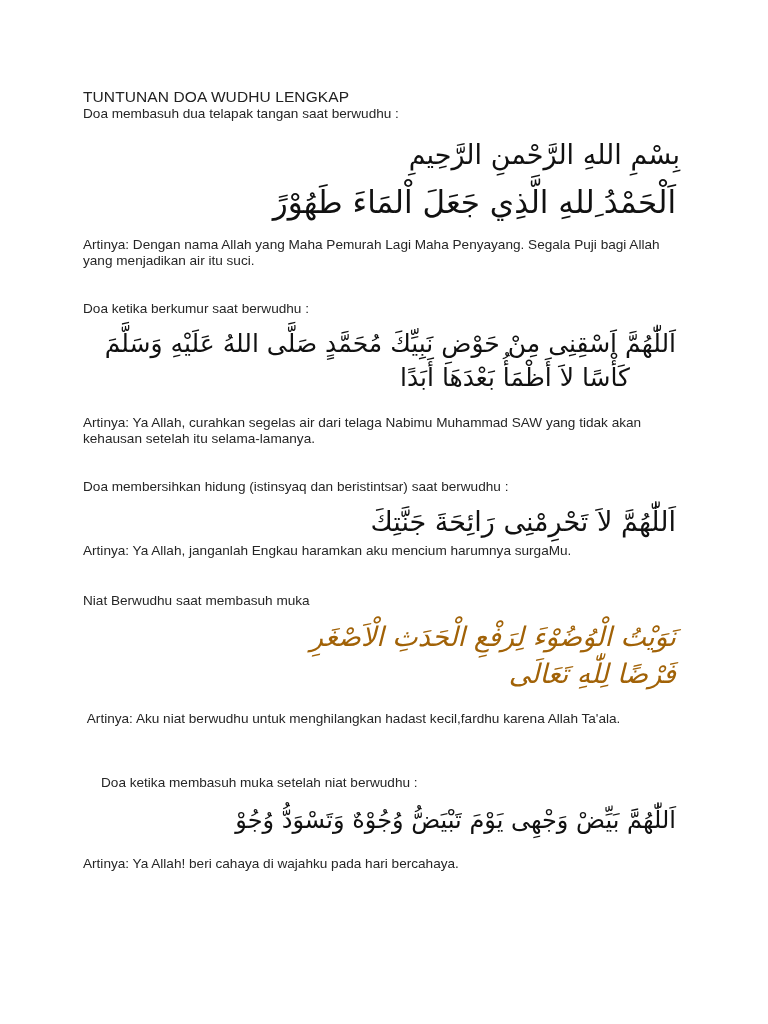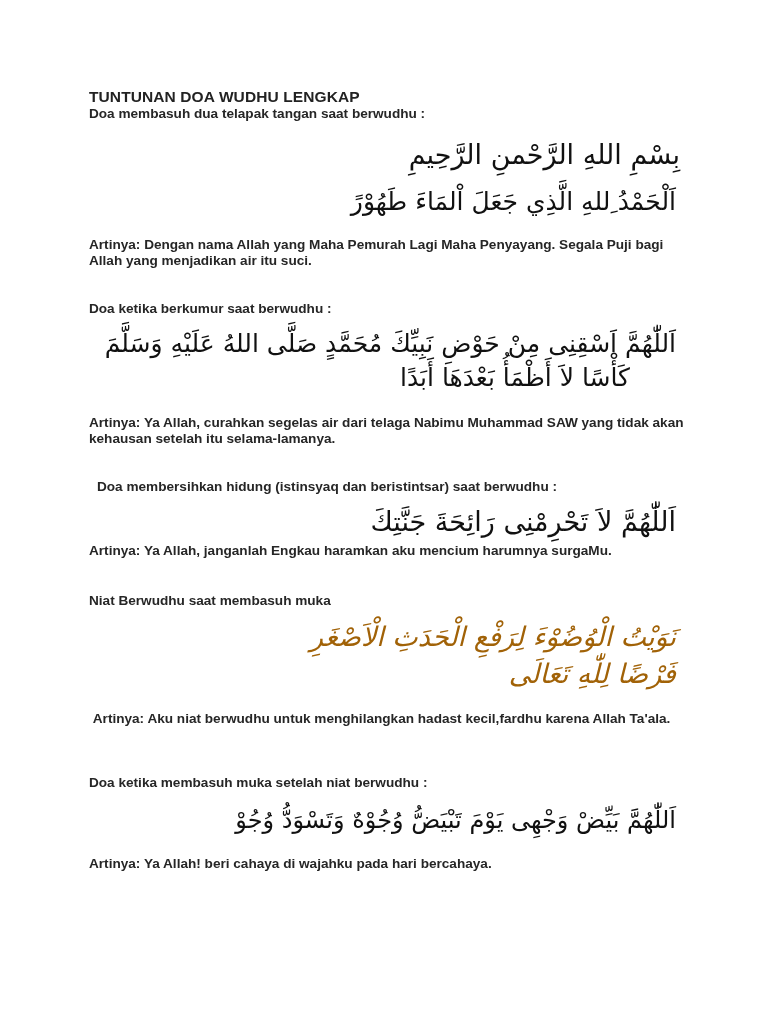--- a/index.html
+++ b/index.html
@@ -16,27 +16,26 @@
       color: #1f1f1f;
     }
     .page {
       position: absolute;
       left: 0; top: 0;
       width: 768px; height: 1024px;
       background: #ffffff;
     }
     .txt {
       position: absolute;
-      left: 89px;
+      left: 83px;
       width: 600px;
       font-size: 13.6px;
       line-height: 16px;
       color: #262626;
       white-space: normal;
-      font-weight: bold;
     }
     .title {
       font-size: 15.5px;
       line-height: 18px;
       color: #222222;
       letter-spacing: 0.1px;
     }
     .ar {
       position: absolute;
       direction: rtl;
@@ -53,35 +52,35 @@
   </style>
 </head>
 <body>
 
 <div class="page">
 
   <div class="txt title" style="top:88px;">TUNTUNAN DOA WUDHU LENGKAP</div>
 
   <div class="txt" style="top:106px;">Doa membasuh dua telapak tangan saat berwudhu :</div>
   <div class="ar" style="right:88px; top:138px; font-size:27px; line-height:34px;">بِسْمِ اللهِ الرَّحْمنِ الرَّحِيمِ</div>
-  <div class="ar" style="right:92px; top:184px; font-size:25px; line-height:36px;">اَلْحَمْدُ ِللهِ الَّذِي جَعَلَ اْلمَاءَ طَهُوْرً</div>
+  <div class="ar" style="right:92px; top:184px; font-size:31px; line-height:36px;">اَلْحَمْدُ ِللهِ الَّذِي جَعَلَ اْلمَاءَ طَهُوْرً</div>
   <div class="txt" style="top:237px;">Artinya: Dengan nama Allah yang Maha Pemurah Lagi Maha Penyayang. Segala Puji bagi Allah yang menjadikan air itu suci.</div>
 
   <div class="txt" style="top:301px;">Doa ketika berkumur saat berwudhu :</div>
   <div class="ar" style="right:138px; top:361px; font-size:25px; line-height:34px;">كَأْسًا لاَ أَظْمَأُ بَعْدَهَا أَبَدًا</div>
   <div class="ar" style="right:92px; top:327px; font-size:25px; line-height:34px;">اَللّٰهُمَّ اَسْقِنِى مِنْ حَوْضِ نَبِيِّكَ مُحَمَّدٍ صَلَّى اللهُ عَلَيْهِ وَسَلَّمَ</div>
   <div class="txt" style="top:415px;">Artinya: Ya Allah, curahkan segelas air dari telaga Nabimu Muhammad SAW yang tidak akan kehausan setelah itu selama-lamanya.</div>
 
-  <div class="txt" style="top:479px;margin-left:8px;">Doa membersihkan hidung (istinsyaq dan beristintsar) saat berwudhu :</div>
+  <div class="txt" style="top:479px;">Doa membersihkan hidung (istinsyaq dan beristintsar) saat berwudhu :</div>
   <div class="ar" style="right:92px; top:503px; font-size:27px; line-height:38px;">اَللّٰهُمَّ لاَ تَحْرِمْنِى رَائِحَةَ جَنَّتِكَ</div>
   <div class="txt" style="top:543px;">Artinya: Ya Allah, janganlah Engkau haramkan aku mencium harumnya surgaMu.</div>
 
   <div class="txt" style="top:593px;">Niat Berwudhu saat membasuh muka</div>
   <div class="ar ar-calli" style="right:92px; top:618px; font-size:27px; line-height:38px;">نَوَيْتُ الْوُضُوْءَ لِرَفْعِ الْحَدَثِ الْاَصْغَرِ</div>
   <div class="ar ar-calli" style="right:92px; top:656px; font-size:27px; line-height:36px;">فَرْضًا لِلّٰهِ تَعَالَى</div>
   <div class="txt" style="top:711px; white-space:pre-wrap;"> Artinya: Aku niat berwudhu untuk menghilangkan hadast kecil,fardhu karena Allah Ta'ala.</div>
 
-  <div class="txt" style="top:775px;">Doa ketika membasuh muka setelah niat berwudhu :</div>
+  <div class="txt" style="top:775px;margin-left:18px;">Doa ketika membasuh muka setelah niat berwudhu :</div>
   <div class="ar" style="right:92px; top:801px; font-size:24px; line-height:38px;text-align:right;">اَللّٰهُمَّ بَيِّضْ وَجْهِى يَوْمَ تَبْيَضُّ وُجُوْهٌ وَتَسْوَدُّ وُجُوْ</div>
   <div class="txt" style="top:856px;">Artinya: Ya Allah! beri cahaya di wajahku pada hari bercahaya.</div>
 
 
 </div>
 
 </body></html>

